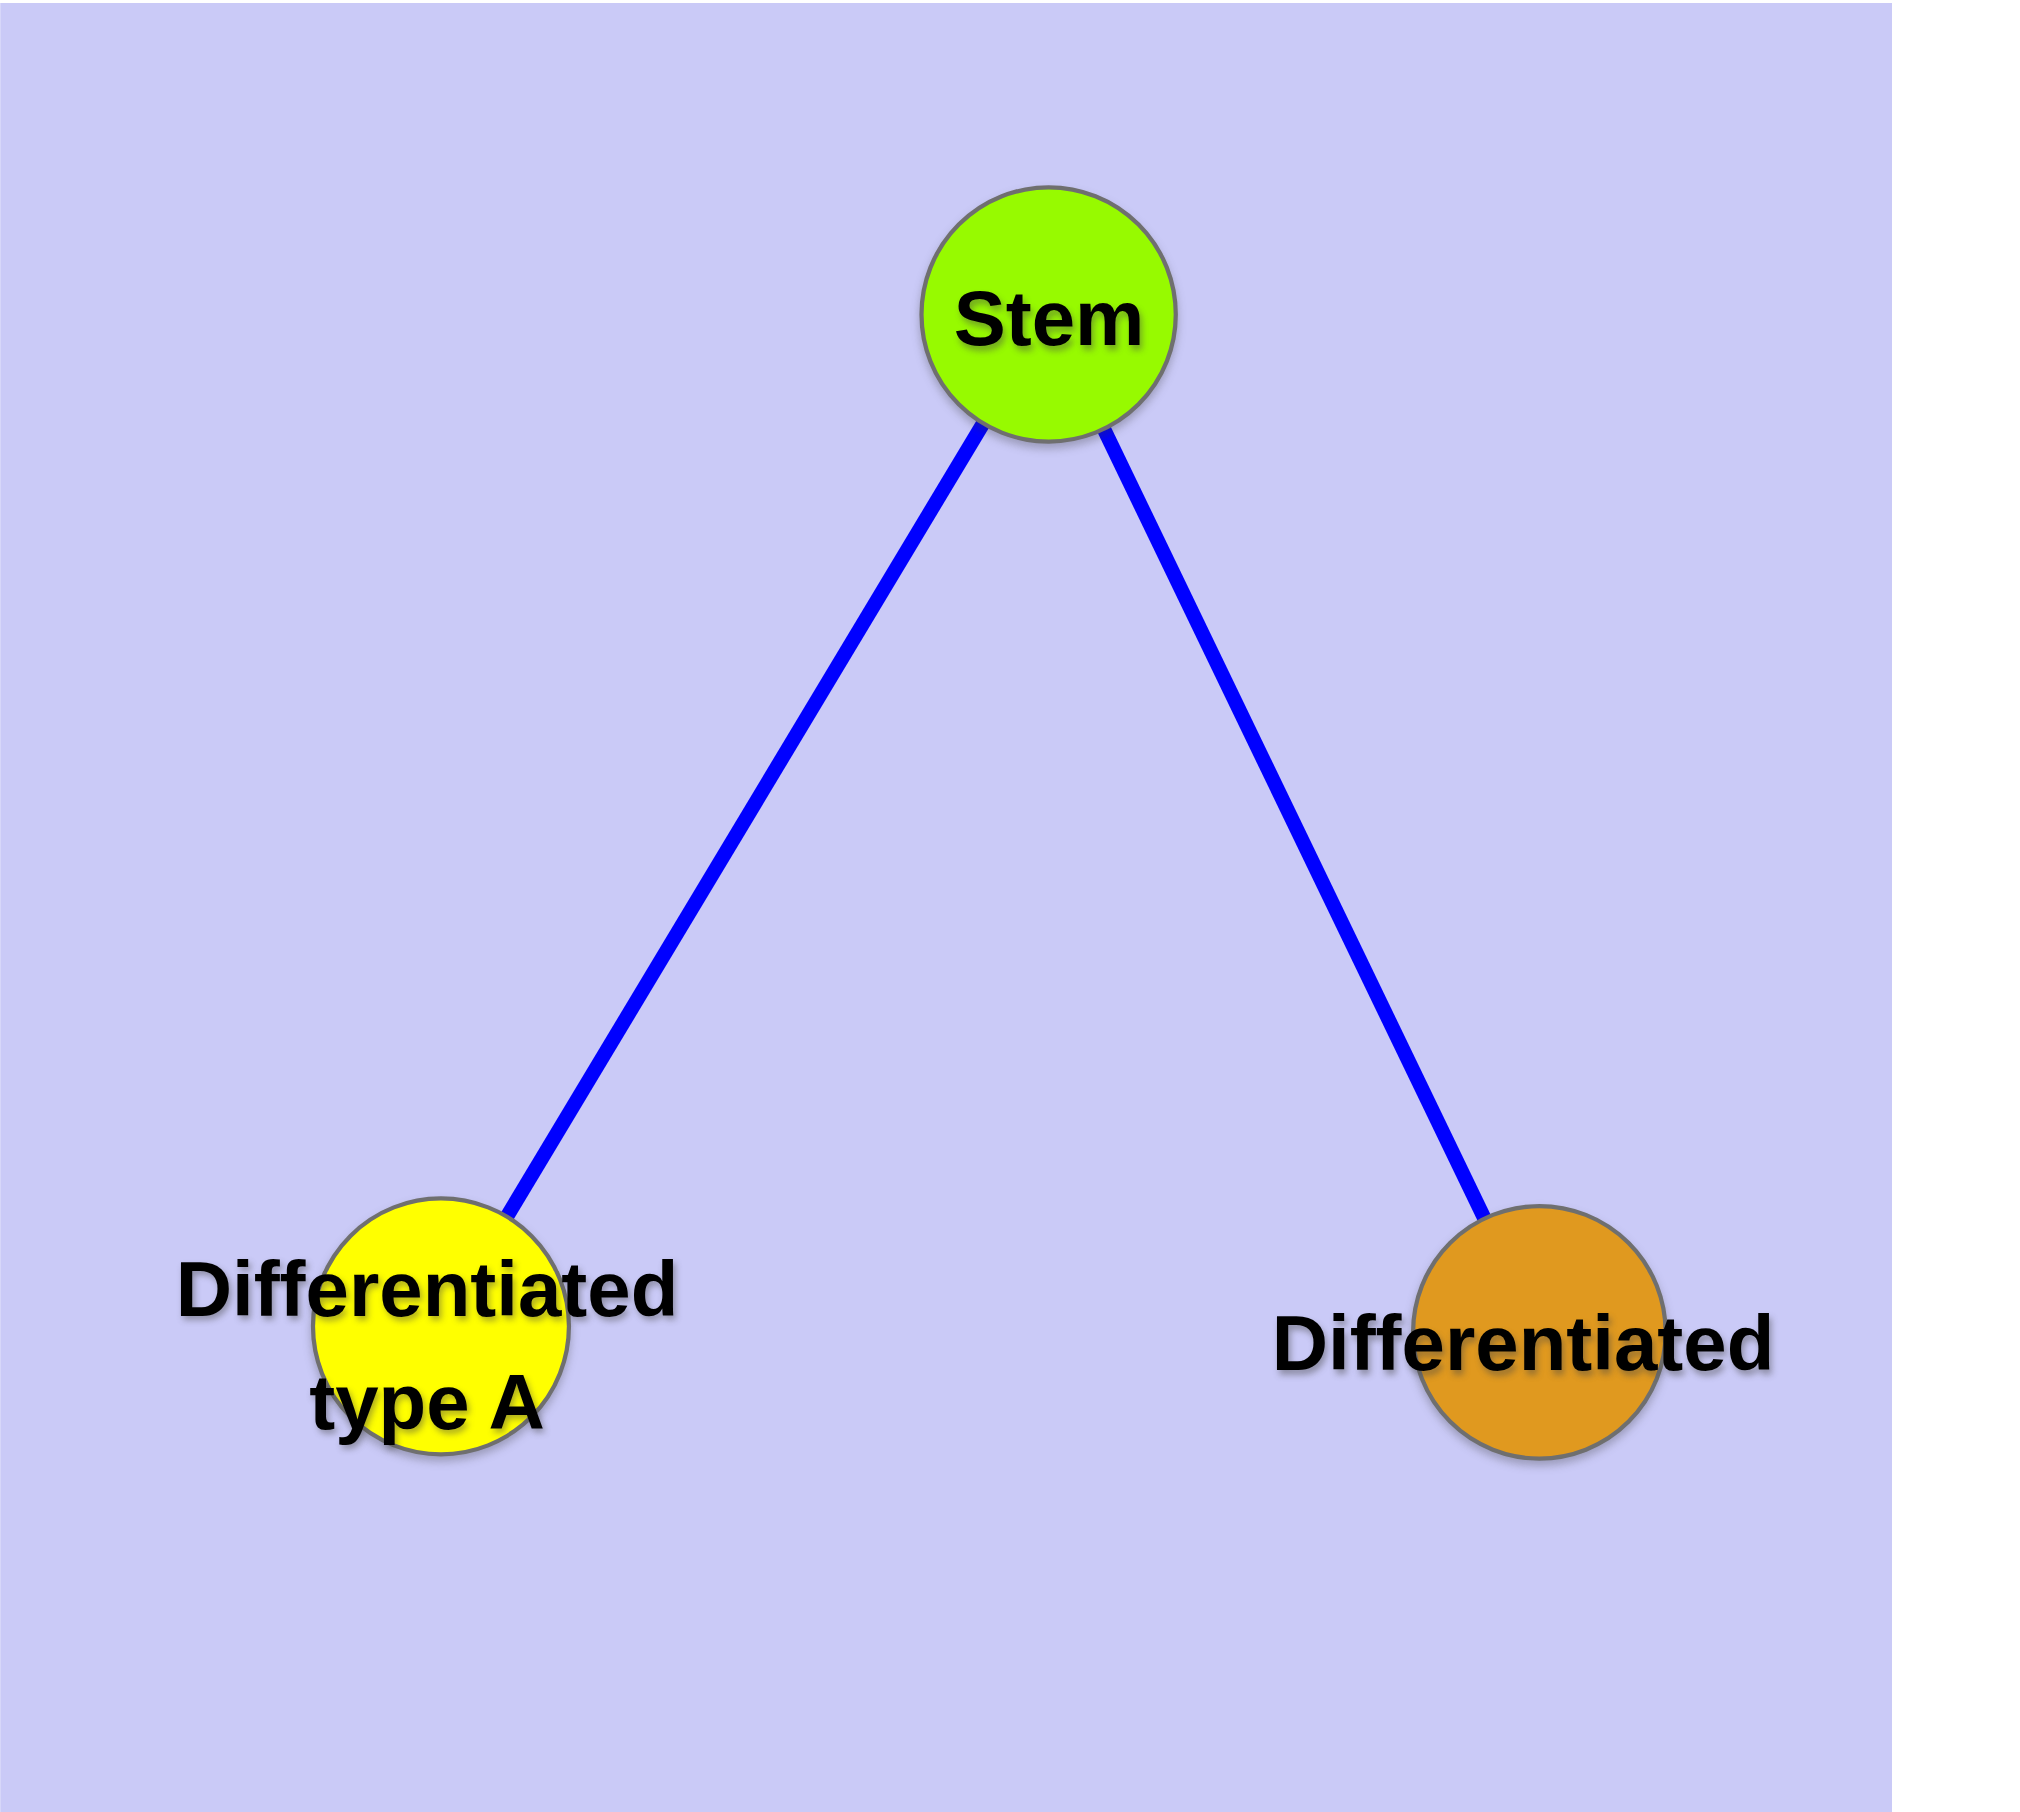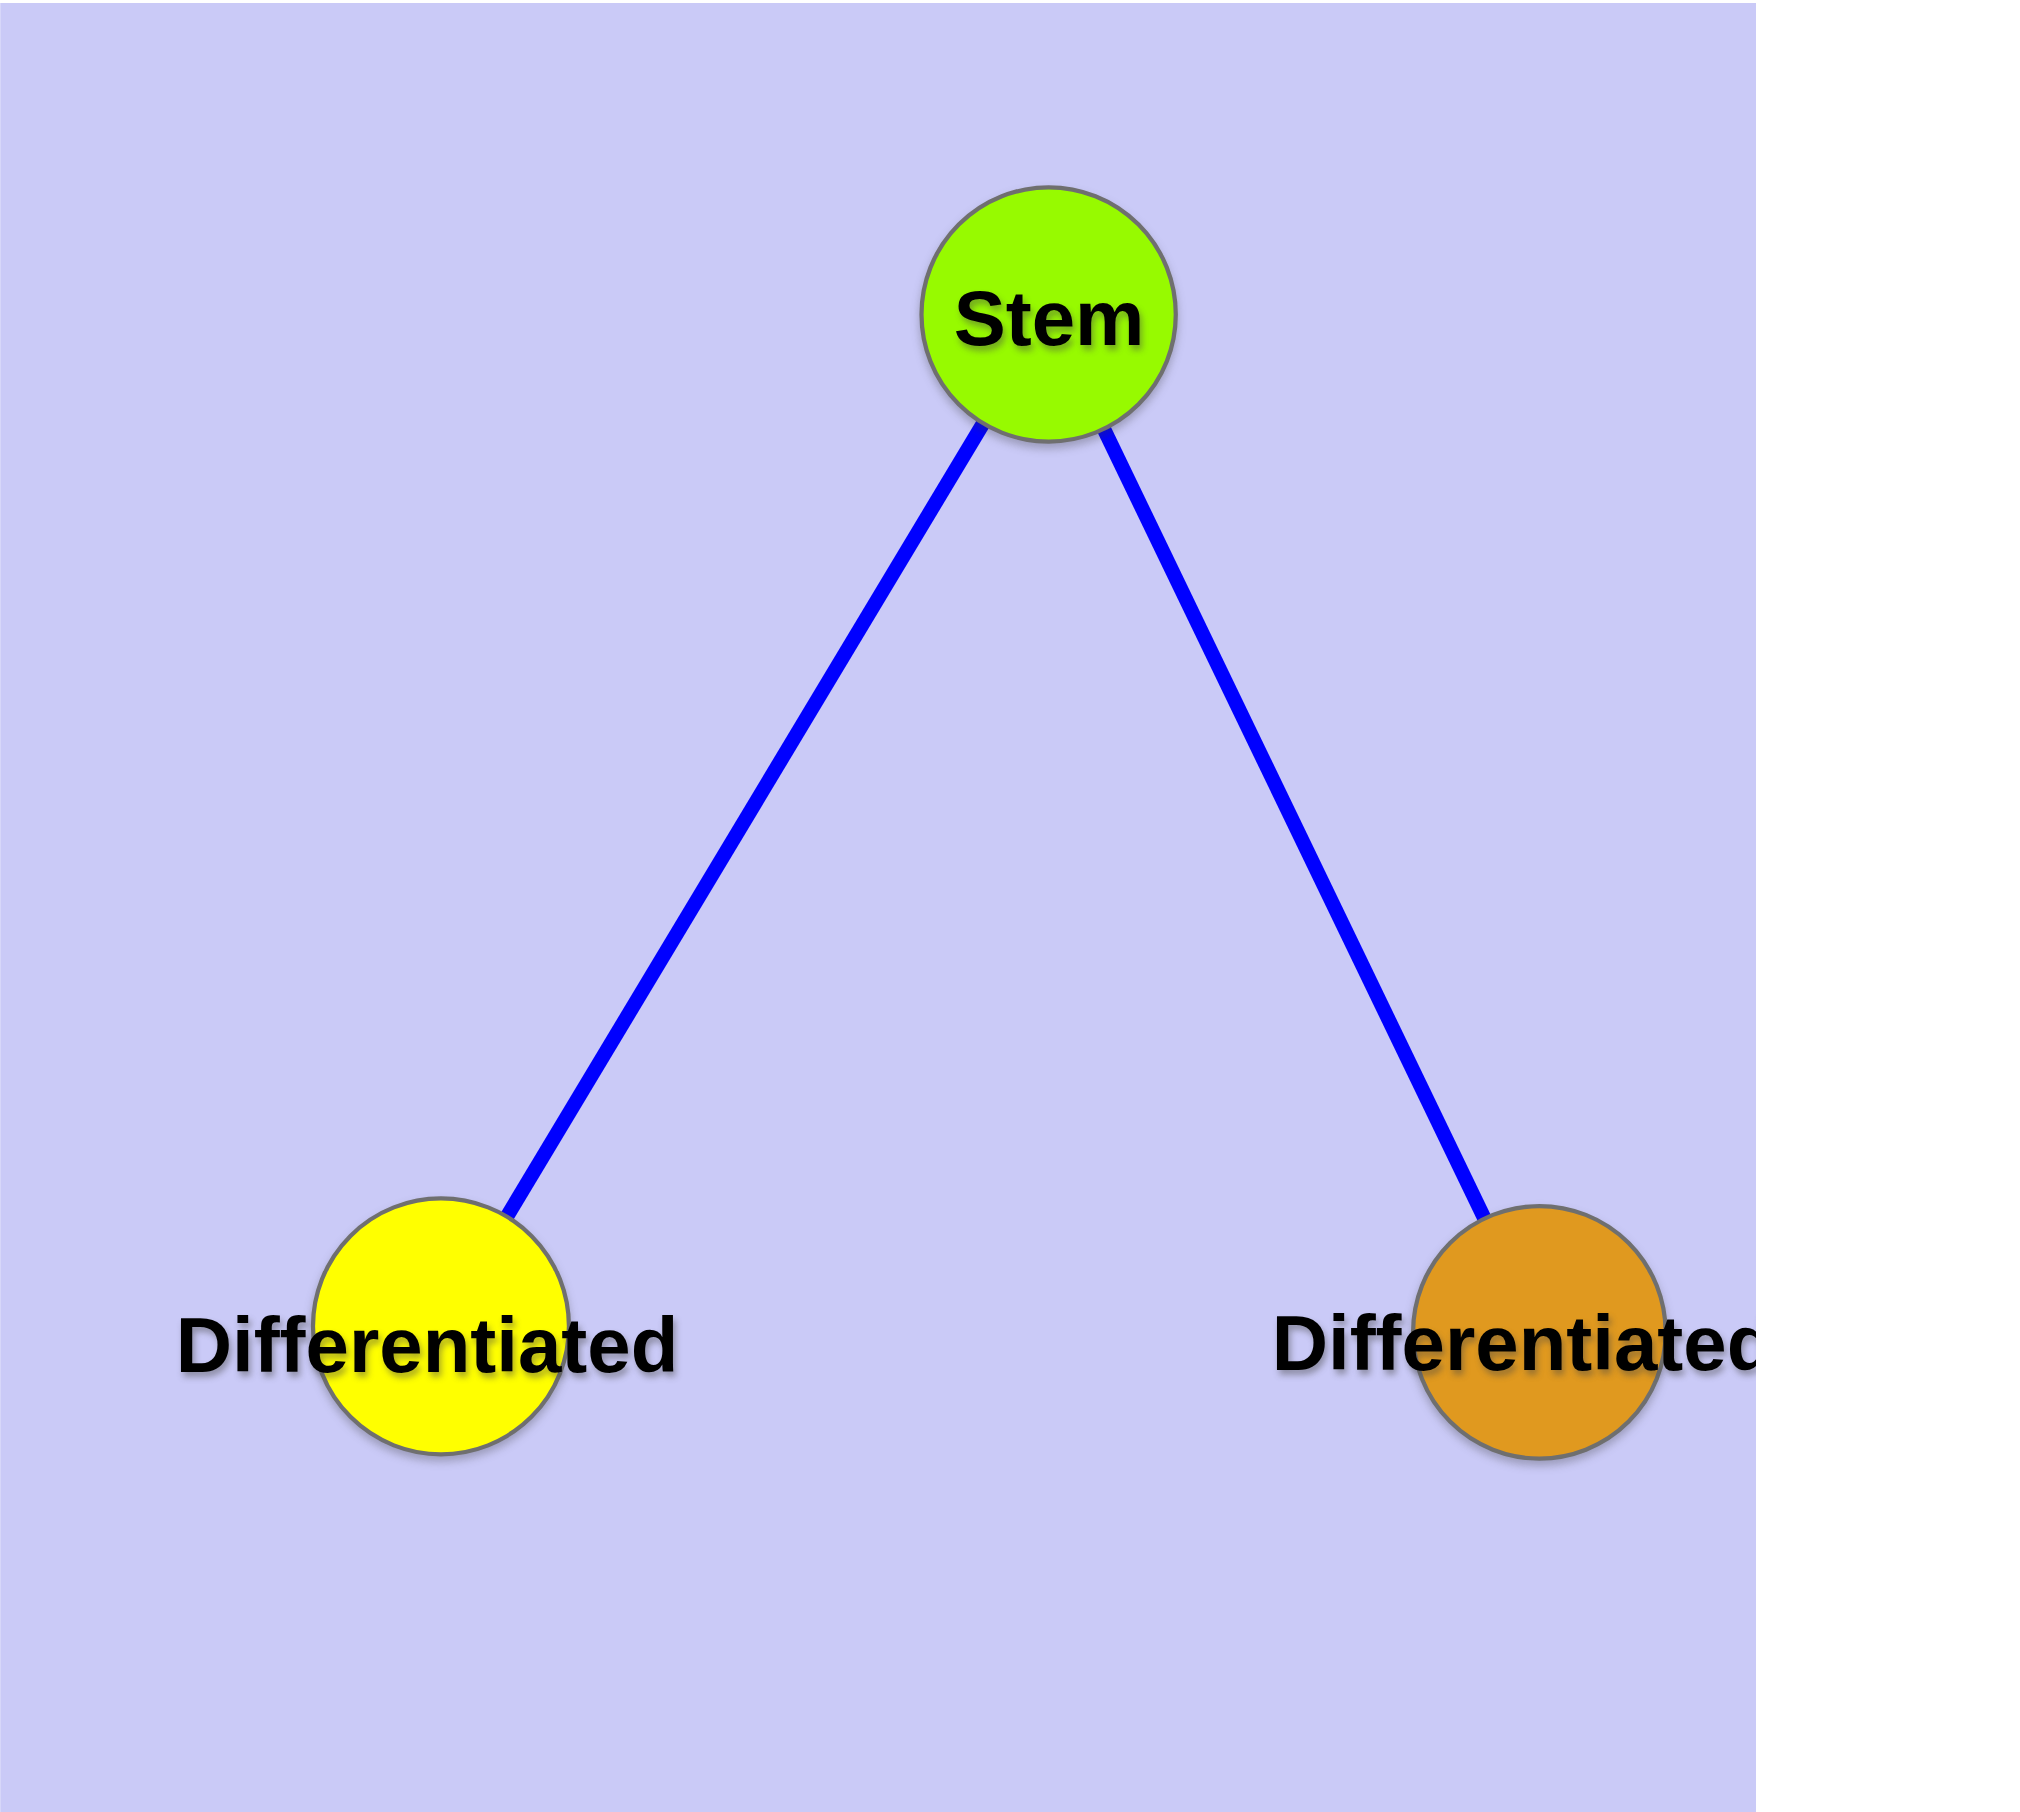--- a/index.html
+++ b/index.html
@@ -1,18 +1,18 @@
 <!DOCTYPE html>
 <html style="font-size:13.6px"><head>
 <meta charset="utf-8">
 <style>
   html, body { margin: 0; padding: 0; background: #ffffff; }
   .canvas {
     position: relative;
-    width: 1756px;
+    width: 1892px;
     height: 1812px;
     overflow: hidden;
     font-family: "Liberation Sans", "DejaVu Sans", sans-serif;
   }
   .top-edge {
     position: absolute;
     left: 0; top: 0;
     width: 100%; height: 2.5px;
     background: #ffffff;
     z-index: 3;
@@ -59,20 +59,21 @@
 
     <circle class="node-circle" cx="520" cy="1565" r="151" stroke-width="5" fill="#ffff00" stroke="#6f6f6f"></circle>
 
     <circle class="node-circle" cx="1816" cy="1572" r="149" stroke-width="5" fill="#e0991f" stroke="#6f6f6f"></circle>
   </svg>
 
   <div class="node-label" id="label-stem">Stem</div>
 
   <div class="node-label" id="label-a">
     <div>Differentiated</div>
+    <div>type A</div>
   </div>
 
   <div class="node-label" id="label-b">
     <div>Differentiated</div>
   </div>
 
   <div class="top-edge"></div>
 </div>
 
 

